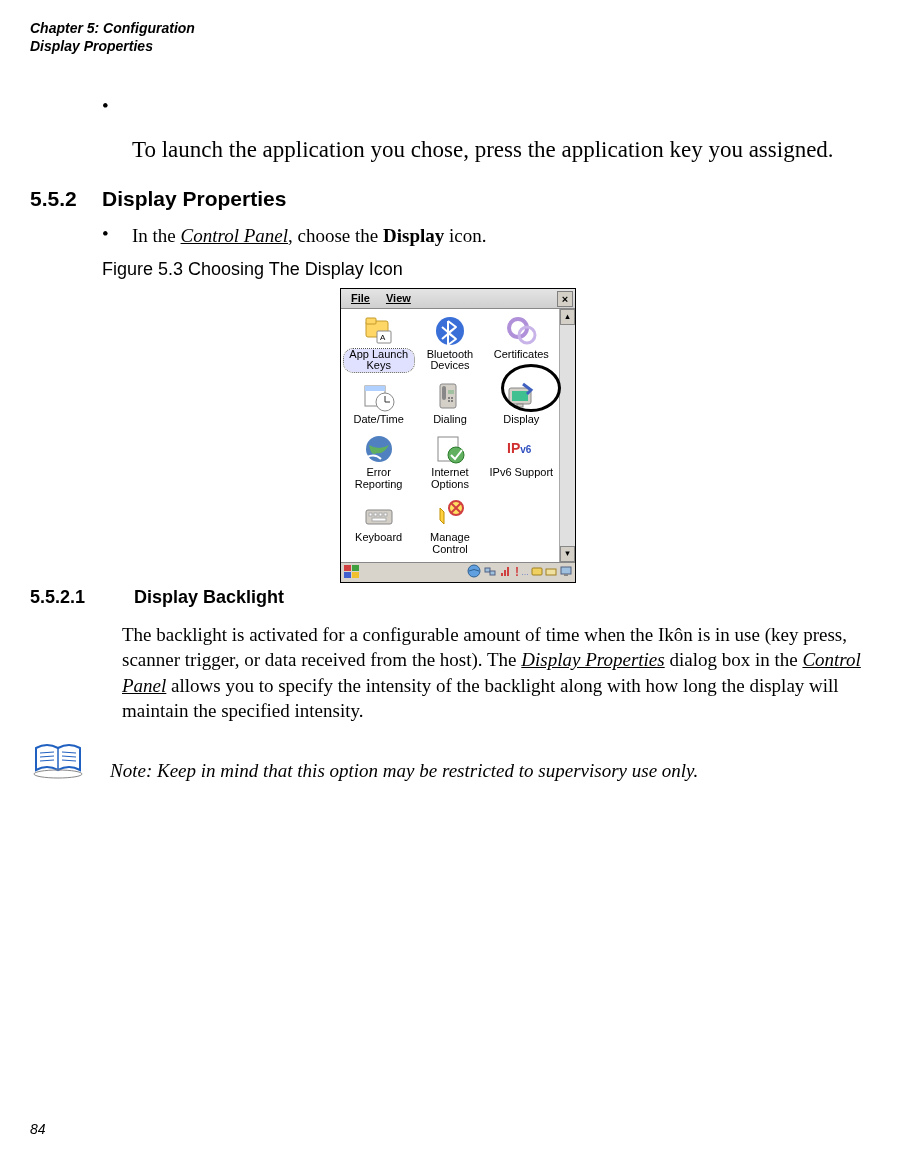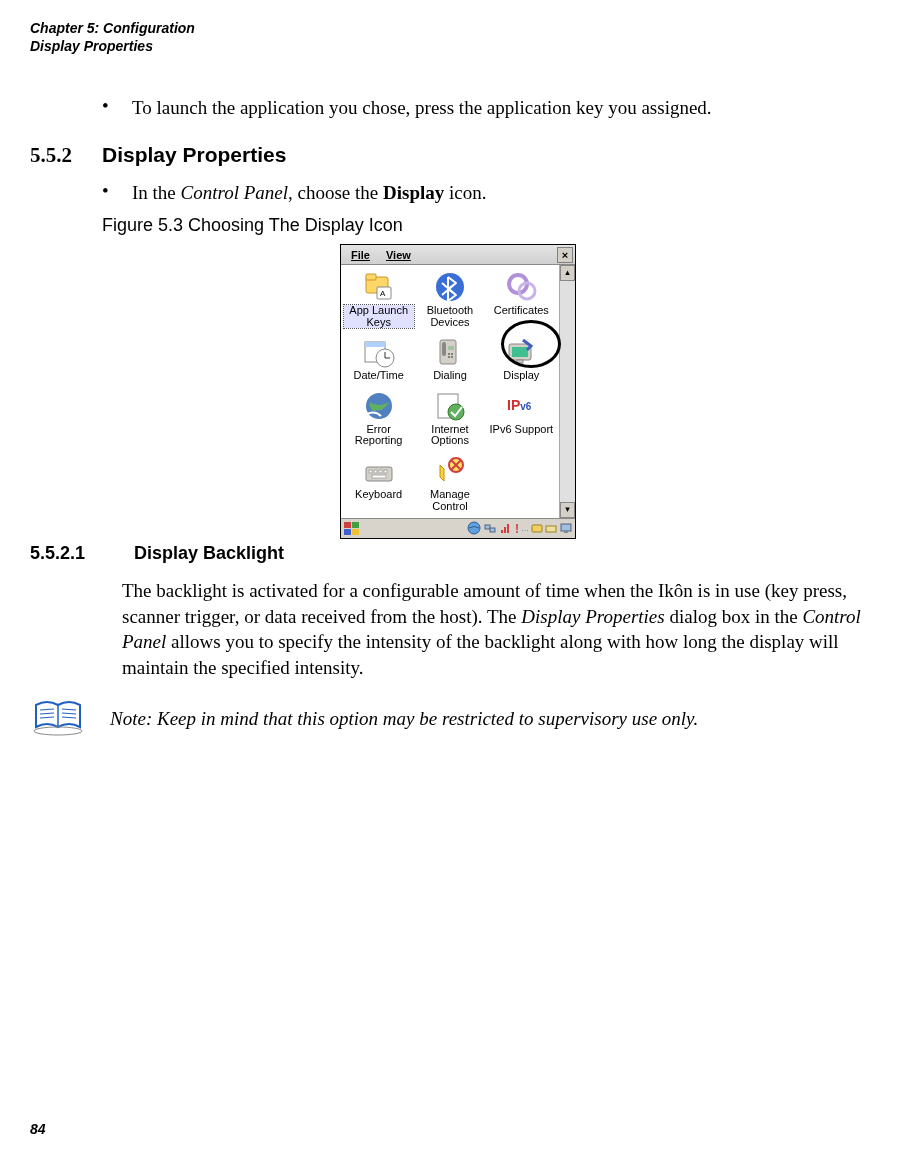--- a/index.html
+++ b/index.html
@@ -18,36 +18,36 @@
       font-size: 14px;
       line-height: 1.25;
       color: #000;
       margin-bottom: 40px;
     }
     .page-header .line1 { display: block; }
     .page-header .line2 { display: block; }
     .body-indent { margin-left: 72px; max-width: 800px; }
     .bullet-row { display: flex; margin-bottom: 22px; }
     .bullet { width: 30px; font-size: 19px; font-family: "Times New Roman", serif; }
-    .bullet-text { font-size: 19px; line-height: 1.35; }
+    .bullet-text { font-size: 23px; line-height: 1.35; margin-top: 39px; }
     .section-line { display: flex; align-items: baseline; margin-bottom: 12px; margin-left: 0; }
     .section-num {
-      font-family: Liberation Serif, serif;
+      font-family: Liberation Sans, sans-serif;
       font-weight: bold;
       font-size: 21px;
       width: 72px;
     }
     .section-title {
       font-family: Arial, "Helvetica Neue", sans-serif;
       font-weight: bold;
       font-size: 21px;
     }
     .subbullet-row { display: flex; margin-bottom: 10px; margin-left: 72px; }
     .subbullet-text { font-size: 19px; line-height: 1.35; }
-    .italic { font-style: italic; }
+    .italic { font-style: italic; text-decoration: underline; }
     .bold { font-weight: bold; }
     .figure-caption {
       font-family: Liberation Sans, sans-serif;
       font-size: 18px;
       margin-left: 72px;
       margin-bottom: 8px;
     }
     .screenshot-wrap {
       display: flex;
       justify-content: center;
@@ -110,20 +110,21 @@
       position: relative;
     }
     .ss-icon {
       width: 32px;
       height: 32px;
       margin-bottom: 2px;
       position: relative;
     }
     .ss-label {
       max-width: 70px;
+      border-radius: 9px;
     }
     .ss-item.selected .ss-label {
       outline: 1px dotted #555;
       background: #e0e0ff;
     }
     .ss-scroll {
       width: 16px;
       background: #e0e0e0;
       border-left: 1px solid #aaa;
       display: flex;
@@ -179,21 +180,21 @@
     }
     .paragraph {
       margin-left: 92px;
       font-size: 19px;
       line-height: 1.35;
       margin-bottom: 16px;
       max-width: 800px;
     }
     .note-row {
       display: flex;
-      align-items: center;
+      align-items: flex-end;
       margin-left: 0;
       margin-top: 6px;
     }
     .note-icon {
       width: 56px;
       flex: 0 0 56px;
       padding-top: 0;
     }
     .note-text {
       font-style: italic;
@@ -205,21 +206,21 @@
       position: absolute;
       bottom: 24px;
       left: 30px;
       display: flex;
       align-items: baseline;
       font-family: Arial, "Helvetica Neue", sans-serif;
       font-style: italic;
       font-size: 14px;
     }
     .page-num {
-      font-weight: bold;
+      font-weight: normal;
       width: 58px;
     }
   </style>
 </head>
 <body>
 
 <div class="page-header">
   <span class="line1">Chapter 5:  Configuration</span>
   <span class="line2">Display Properties</span>
 </div>

